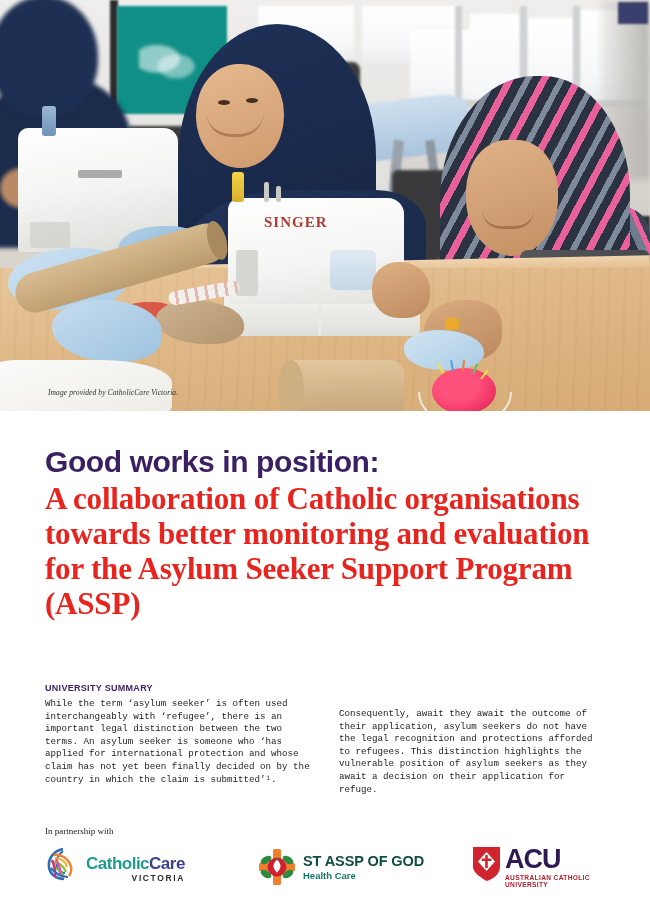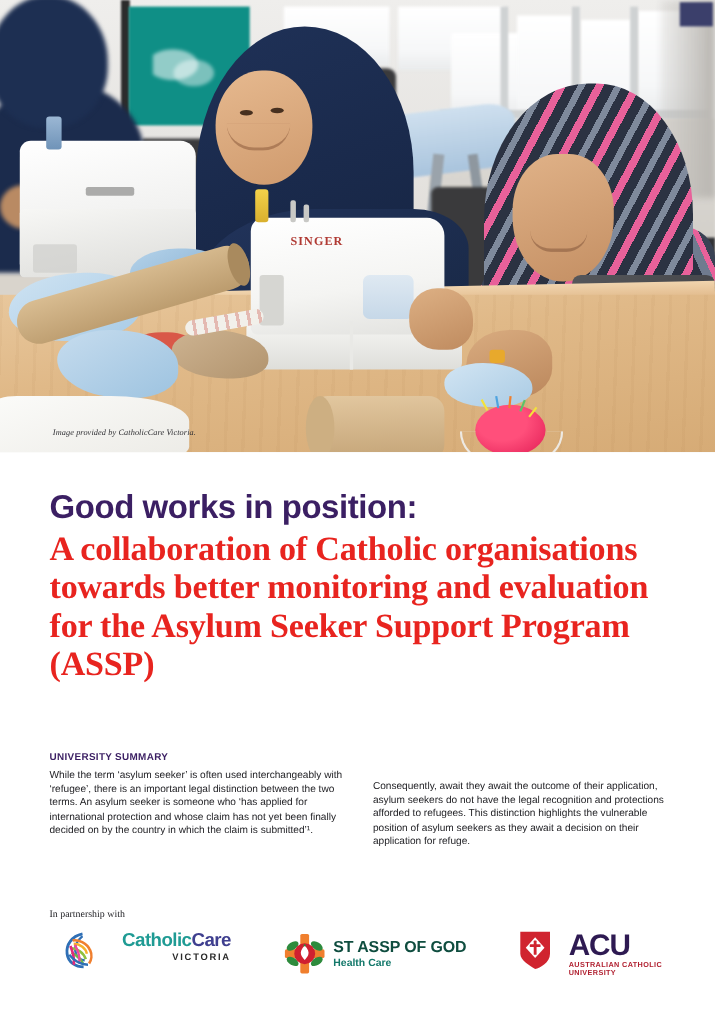--- a/index.html
+++ b/index.html
@@ -241,21 +241,21 @@
     border-radius:12px 16px 6px 6px;
   }
   .machine-c-base {
     position:absolute; left:224px; top:292px; width:196px; height:44px;
     background:linear-gradient(180deg,#f6f6f4,#dededa);
     border-radius:6px;
   }
   .singer {
     position:absolute; left:264px; top:214px;
     font-family:"Liberation Serif", serif;
-    font-size:11px; letter-spacing:1px; color:#b03a33; font-weight:bold;
+    font-size:15px; letter-spacing:1px; color:#b03a33; font-weight:bold;
   }
   .spool-c {
     position:absolute; left:232px; top:172px; width:12px; height:30px;
     background:linear-gradient(180deg,#f4d24a,#d9b02e); border-radius:3px;
   }
   .pin-c {
     position:absolute; left:264px; top:182px; width:5px; height:20px;
     background:#c9c9c6; border-radius:2px;
   }
   .pin-c2 {
@@ -385,42 +385,42 @@
     font-weight: bold;
     font-size: 9px;
     letter-spacing: .3px;
     color: #3b1f63;
     margin: 0 0 5px 0;
   }
   .exec-cols { display:flex; gap: 27px; }
   .exec-col { width: 267px; }
   .exec-col p {
     margin: 0;
-    font-family:Liberation Sans, sans-serif;
+    font-family:Liberation Mono, monospace;
     font-size: 9.2px;
     line-height: 12.6px;
     color: #1c1c20;
   }
   .exec-col.right { padding-top: 10px; }
 
   
   .partners { position:absolute; left:45px; top:411px; width:562px; }
   .partners-label {
     font-family:"Liberation Serif", serif;
     font-size: 9px;
     color: #1c1c20;
     margin: 4px 0 10px 0;
   }
   .logo-row {
     position: relative;
     height: 58px;
   }
 
   
-  .logo-cc { position:absolute; left:12px; top:0; display:flex; align-items:flex-start; gap:18px;}
+  .logo-cc { position:absolute; left:0; top:0; display:flex; align-items:flex-end; gap:5px;}
   .cc-mark { position:relative; width:36px; height:36px; }
   .cc-text { line-height:1; }
   .cc-name {
     font-family:"Liberation Sans", sans-serif;
     font-weight:bold; font-size:17px; letter-spacing:-0.5px;
   }
   .cc-name .a { color:#1f9b94; }
   .cc-name .b { color:#3f3f8f; }
   .cc-vic {
     font-family:"Liberation Sans", sans-serif;
@@ -436,21 +436,21 @@
     font-family:"Liberation Sans", sans-serif;
     font-weight:bold; font-size:14.5px; letter-spacing:-0.1px; color:#0f4d3f;
   }
   .sjog-sub{
     font-family:"Liberation Sans", sans-serif;
     font-weight:bold; font-size:9.5px; color:#13786a;
     text-align:left; margin-top:3px;
   }
 
   
-  .logo-acu { position:absolute; left:427px; top:0px; display:flex; align-items:flex-start; gap:16px;}
+  .logo-acu { position:absolute; left:427px; top:0px; display:flex; align-items:flex-start; gap:4px;}
   .acu-shield { position:relative; width:29px; height:36px; }
   .acu-text{ line-height:1; }
   .acu-name{
     font-family:"Liberation Sans", sans-serif;
     font-weight:bold; font-size:27px; letter-spacing:-1px; color:#2e1a52;
   }
   .acu-sub{
     font-family:"Liberation Sans", sans-serif;
     font-weight:bold; font-size:6.6px; letter-spacing:.35px;
     color:#b01f2f; margin-top:2px;

